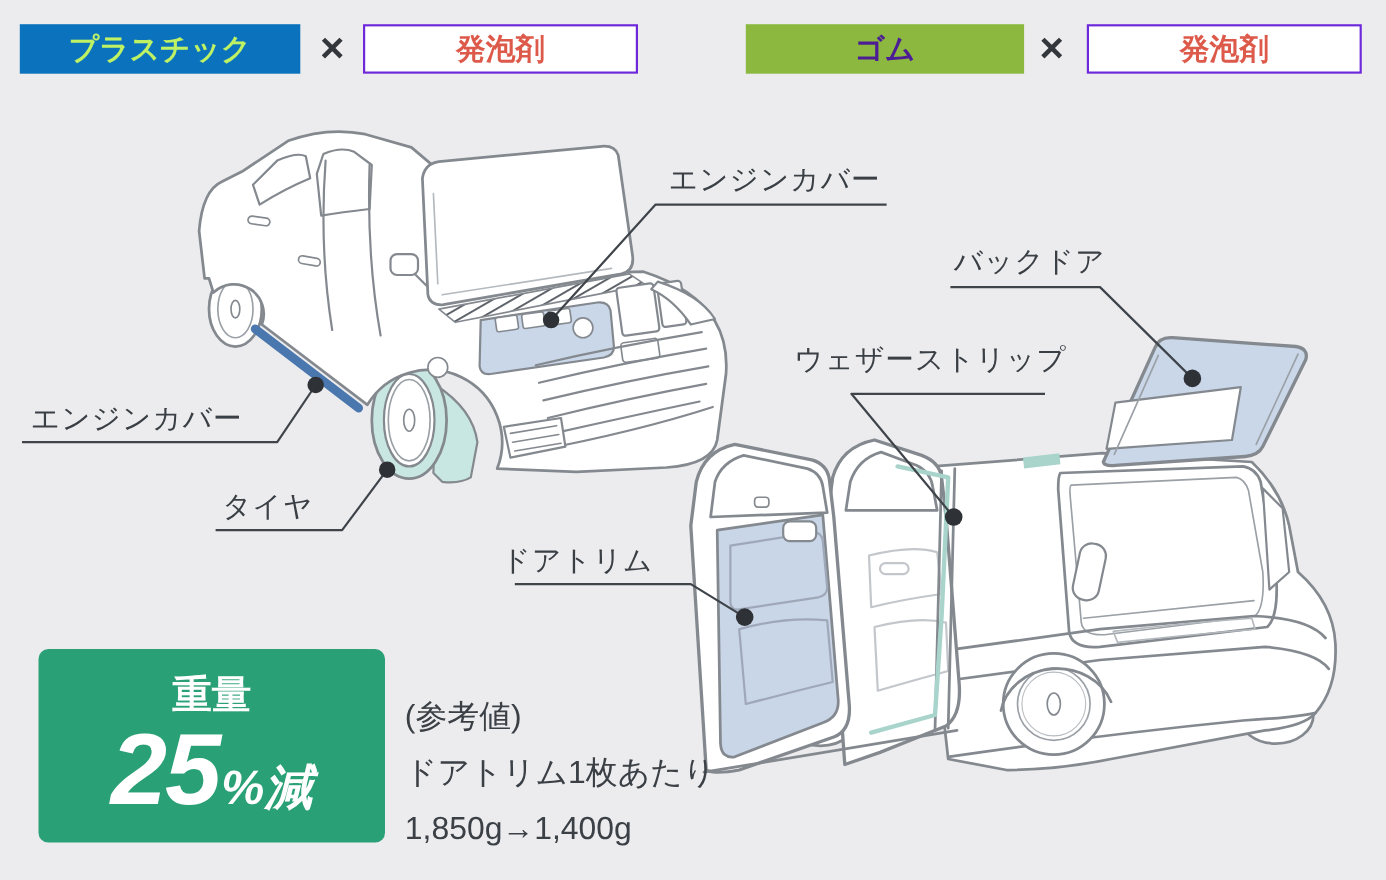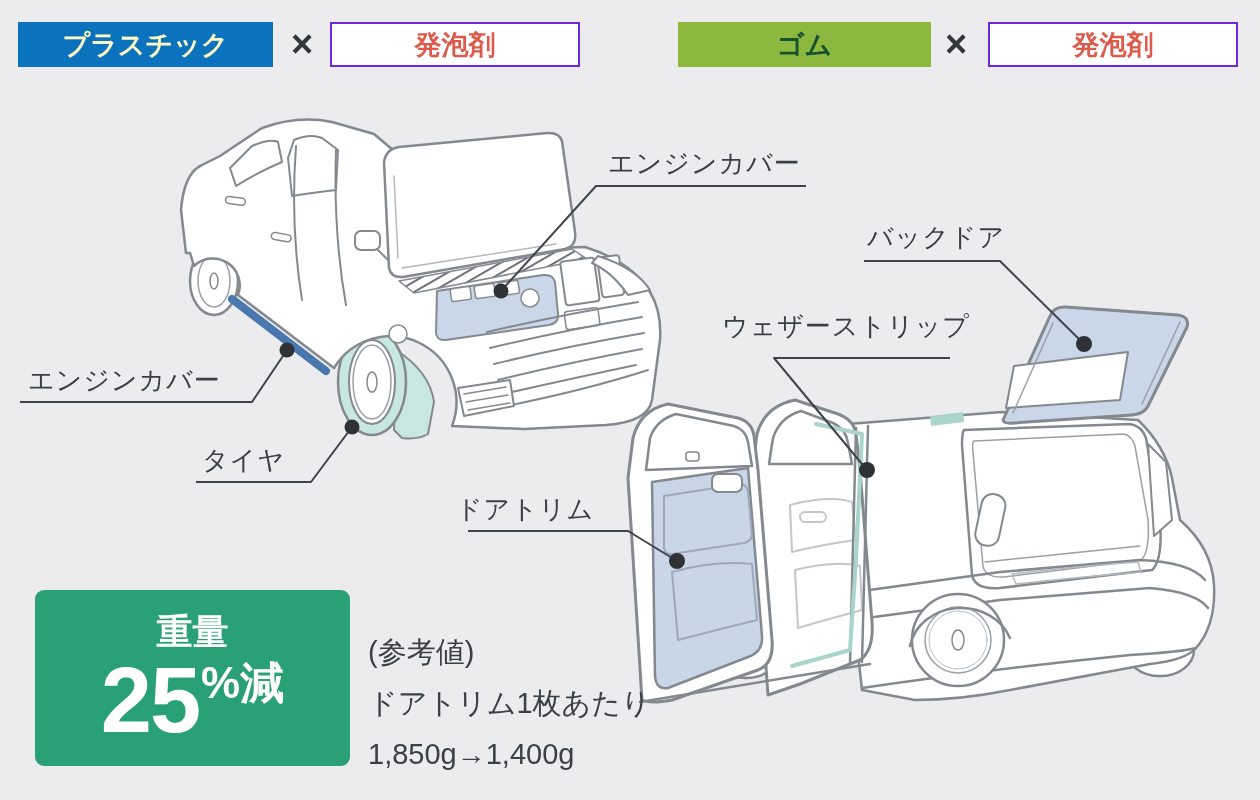--- a/index.html
+++ b/index.html
@@ -9,22 +9,22 @@
     background:#ececee;
     font-family:"Liberation Sans","DejaVu Sans",sans-serif;
     overflow:hidden;
     color:#3a3f45;
   }
   .chip{
     position:absolute;top:22px;height:45px;
     display:flex;align-items:center;justify-content:center;
     font-size:27px;font-weight:bold;box-sizing:border-box;
   }
-  .chip-blue{left:18px;width:255px;background:#0b73bd;color:#fef9c3;}
-  .chip-green{left:678px;width:253px;background:#8cb83f;color:#14532d;}
+  .chip-blue{left:18px;width:255px;background:#0b73bd;color:#bef264;}
+  .chip-green{left:678px;width:253px;background:#8cb83f;color:#4c1d95;}
   .chip-red{background:#fff;border:2px solid #6d28d9;color:#dd5a4b;}
   .chip-red.first{left:330px;width:250px;}
   .chip-red.second{left:988px;width:250px;}
   .times{
     position:absolute;top:22px;width:40px;height:45px;
     display:flex;align-items:center;justify-content:center;
     font-size:38px;font-weight:bold;color:#33373c;
   }
   .times.first{left:282px;}
   .times.second{left:936px;}
@@ -38,21 +38,21 @@
   .lbl-tire{left:202px;top:443px;}
   .lbl-backdoor{left:867px;top:220px;}
   .lbl-weather{left:722px;top:309px;text-align:center;}
   .lbl-doortrim{left:456px;top:492px;}
   .weight-badge{
     position:absolute;left:35px;top:590px;width:315px;height:176px;
     background:#2aa077;border-radius:9px;color:#fff;
     display:flex;flex-direction:column;align-items:center;justify-content:center;
   }
   .weight-title{font-size:36px;font-weight:bold;line-height:1.1;margin-top:2px;}
-  .weight-row{display:flex;align-items:flex-start;margin-top:2px;}
+  .weight-row{display:flex;align-items:flex-end;margin-top:2px;font-style:italic;}
   .weight-value{font-size:92px;font-weight:bold;line-height:1.0;letter-spacing:-2px;}
   .weight-unit{font-size:44px;font-weight:bold;margin-left:2px;}
   .reference-note{
     position:absolute;left:368px;top:627px;
     font-size:29px;line-height:51px;color:#3b4046;
   }
 </style>
 </head>
 <body>
 

